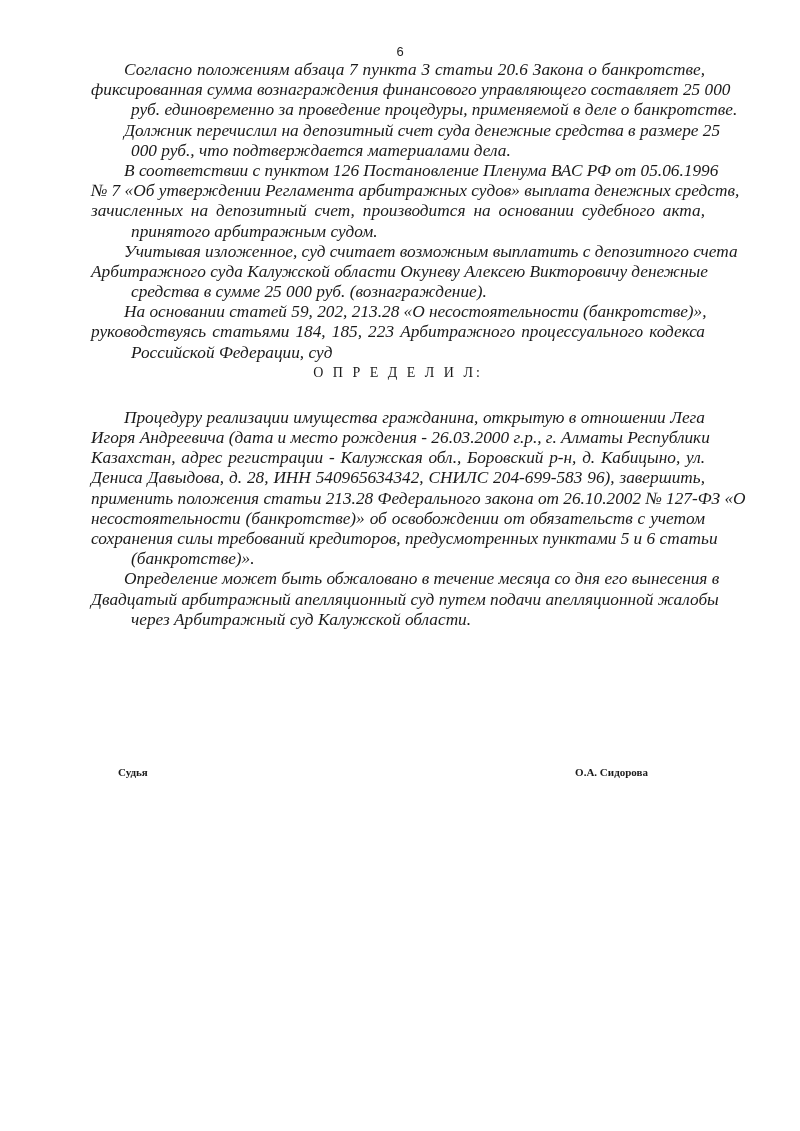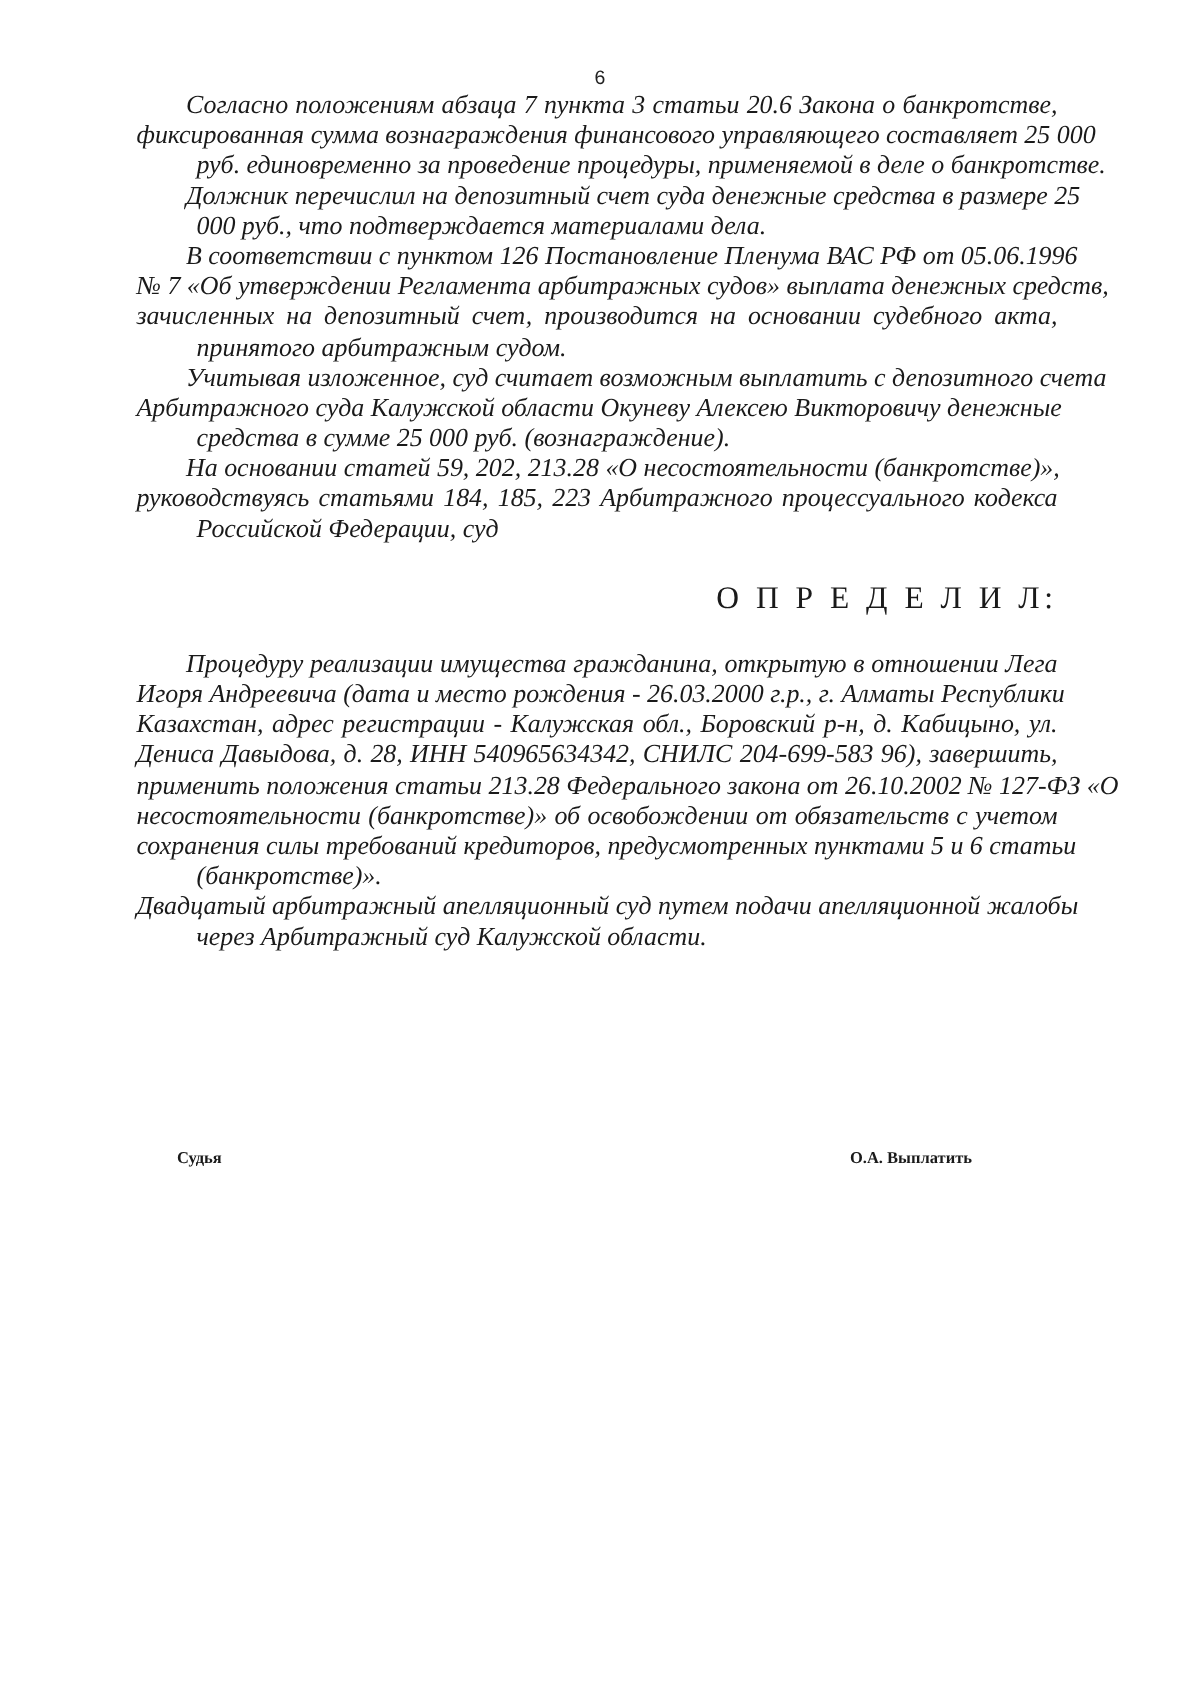--- a/index.html
+++ b/index.html
@@ -5,21 +5,21 @@
   html, body { margin: 0; padding: 0; background: #ffffff; }
   body { width: 800px; height: 1131px; position: relative; overflow: hidden;
          font-family: "Liberation Serif", "DejaVu Serif", serif; color: #1a1a1a; }
   .page-num { position: absolute; top: 44px; left: 0; width: 800px; text-align: center;
               font-family: "Liberation Sans", "DejaVu Sans", sans-serif; font-size: 13px; color: #222; }
   .body { position: absolute; left: 91px; width: 614px; top: 60px; }
   .line { font-size: 17.3px; line-height: 20.2px; height: 20.2px; white-space: nowrap;
           text-align: justify; text-align-last: justify; overflow: visible; font-style: italic; }
   .line.last { text-align-last: left; margin-left: 40px; }
   .line.first { text-indent: 33px; }
-  .heading { text-align: right; font-size: 21px; letter-spacing: 3px; margin-top: 25px; margin-bottom: 25px; line-height: 20px; }
+  .heading { text-align: center; font-size: 14px; letter-spacing: 3px; margin-bottom: 25px; line-height: 20px; }
   .sign { position: absolute; top: 766px; left: 118px; width: 530px; display: flex; justify-content: space-between;
           font-weight: bold; font-size: 11px; }
 </style>
 </head>
 <body>
 
 <div class="page-num">6</div>
 
 <div class="body">
   <div id="sec-before">
@@ -55,22 +55,23 @@
         <div class="line first">Процедуру реализации имущества гражданина, открытую в отношении Лега</div>
         <div class="line">Игоря Андреевича (дата и место рождения - 26.03.2000 г.р., г. Алматы Республики</div>
         <div class="line">Казахстан, адрес регистрации - Калужская обл., Боровский р-н, д. Кабицыно, ул.</div>
         <div class="line">Дениса Давыдова, д. 28, ИНН 540965634342, СНИЛС 204-699-583 96), завершить,</div>
         <div class="line">применить положения статьи 213.28 Федерального закона от 26.10.2002 № 127-ФЗ «О</div>
         <div class="line">несостоятельности (банкротстве)» об освобождении от обязательств с учетом</div>
         <div class="line">сохранения силы требований кредиторов, предусмотренных пунктами 5 и 6 статьи</div>
         <div class="line last">(банкротстве)».</div>
       </div>
       <div>
+        <div class="line first">Определение может быть обжаловано в течение месяца со дня его вынесения в</div>
         <div class="line">Двадцатый арбитражный апелляционный суд путем подачи апелляционной жалобы</div>
         <div class="line last">через Арбитражный суд Калужской области.</div>
       </div>
     </div>
 </div>
 
 <div class="sign">
   <span>Судья</span>
-  <span>О.А. Выплатить</span>
+  <span>О.А. Сидорова</span>
 </div>
 
 </body></html>

